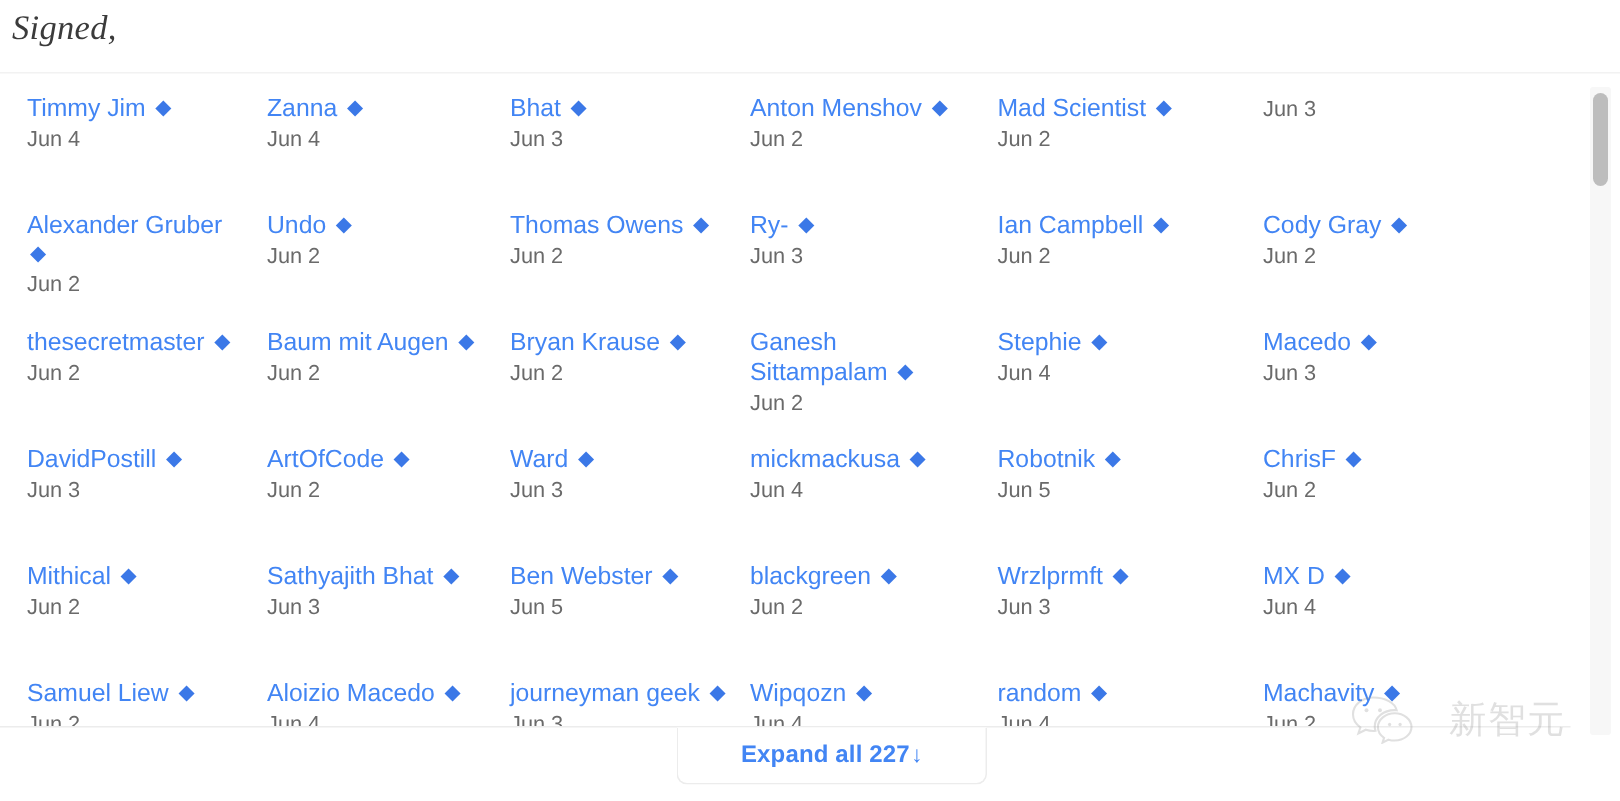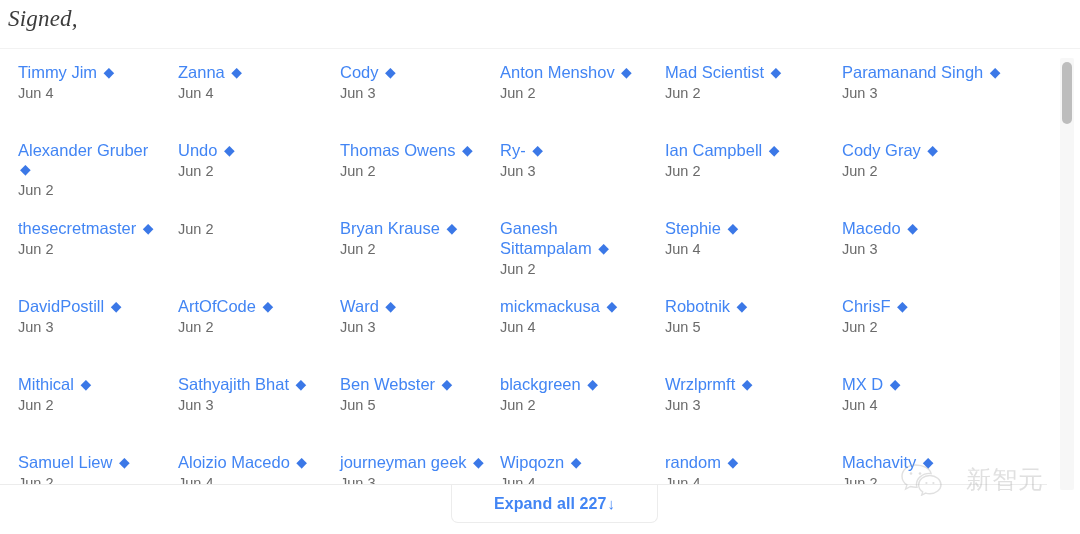--- a/index.html
+++ b/index.html
@@ -172,32 +172,32 @@
 <body>
 
 <div id="page">
 
   <div class="signed-heading">Signed,</div>
 
   <div class="signers-region">
     <div class="signers-grid">
         <div class="signer-cell"><span><a class="signer-name">Timmy Jim</a> <span class="diamond-icon">◆</span></span><span class="signer-date">Jun 4</span></div>
         <div class="signer-cell"><span><a class="signer-name">Zanna</a> <span class="diamond-icon">◆</span></span><span class="signer-date">Jun 4</span></div>
-        <div class="signer-cell"><span><a class="signer-name">Cody</a> <span class="diamond-icon">◆</span></span><span class="signer-date">Jun 3</span></div>
+        <div class="signer-cell"><span><a class="signer-name">Bhat</a> <span class="diamond-icon">◆</span></span><span class="signer-date">Jun 3</span></div>
         <div class="signer-cell"><span><a class="signer-name">Anton Menshov</a> <span class="diamond-icon">◆</span></span><span class="signer-date">Jun 2</span></div>
         <div class="signer-cell"><span><a class="signer-name">Mad Scientist</a> <span class="diamond-icon">◆</span></span><span class="signer-date">Jun 2</span></div>
-        <div class="signer-cell"><span><a class="signer-name">Paramanand Singh</a> <span class="diamond-icon">◆</span></span><span class="signer-date">Jun 3</span></div>
+        <div class="signer-cell"><span class="signer-date">Jun 3</span></div>
         <div class="signer-cell"><span><a class="signer-name">Alexander Gruber</a> <span class="diamond-icon">◆</span></span><span class="signer-date">Jun 2</span></div>
         <div class="signer-cell"><span><a class="signer-name">Undo</a> <span class="diamond-icon">◆</span></span><span class="signer-date">Jun 2</span></div>
         <div class="signer-cell"><span><a class="signer-name">Thomas Owens</a> <span class="diamond-icon">◆</span></span><span class="signer-date">Jun 2</span></div>
         <div class="signer-cell"><span><a class="signer-name">Ry-</a> <span class="diamond-icon">◆</span></span><span class="signer-date">Jun 3</span></div>
         <div class="signer-cell"><span><a class="signer-name">Ian Campbell</a> <span class="diamond-icon">◆</span></span><span class="signer-date">Jun 2</span></div>
         <div class="signer-cell"><span><a class="signer-name">Cody Gray</a> <span class="diamond-icon">◆</span></span><span class="signer-date">Jun 2</span></div>
         <div class="signer-cell"><span><a class="signer-name">thesecretmaster</a> <span class="diamond-icon">◆</span></span><span class="signer-date">Jun 2</span></div>
-        <div class="signer-cell"><span class="signer-date">Jun 2</span></div>
+        <div class="signer-cell"><span><a class="signer-name">Baum mit Augen</a> <span class="diamond-icon">◆</span></span><span class="signer-date">Jun 2</span></div>
         <div class="signer-cell"><span><a class="signer-name">Bryan Krause</a> <span class="diamond-icon">◆</span></span><span class="signer-date">Jun 2</span></div>
         <div class="signer-cell"><span><a class="signer-name">Ganesh Sittampalam</a> <span class="diamond-icon">◆</span></span><span class="signer-date">Jun 2</span></div>
         <div class="signer-cell"><span><a class="signer-name">Stephie</a> <span class="diamond-icon">◆</span></span><span class="signer-date">Jun 4</span></div>
         <div class="signer-cell"><span><a class="signer-name">Macedo</a> <span class="diamond-icon">◆</span></span><span class="signer-date">Jun 3</span></div>
         <div class="signer-cell"><span><a class="signer-name">DavidPostill</a> <span class="diamond-icon">◆</span></span><span class="signer-date">Jun 3</span></div>
         <div class="signer-cell"><span><a class="signer-name">ArtOfCode</a> <span class="diamond-icon">◆</span></span><span class="signer-date">Jun 2</span></div>
         <div class="signer-cell"><span><a class="signer-name">Ward</a> <span class="diamond-icon">◆</span></span><span class="signer-date">Jun 3</span></div>
         <div class="signer-cell"><span><a class="signer-name">mickmackusa</a> <span class="diamond-icon">◆</span></span><span class="signer-date">Jun 4</span></div>
         <div class="signer-cell"><span><a class="signer-name">Robotnik</a> <span class="diamond-icon">◆</span></span><span class="signer-date">Jun 5</span></div>
         <div class="signer-cell"><span><a class="signer-name">ChrisF</a> <span class="diamond-icon">◆</span></span><span class="signer-date">Jun 2</span></div>

